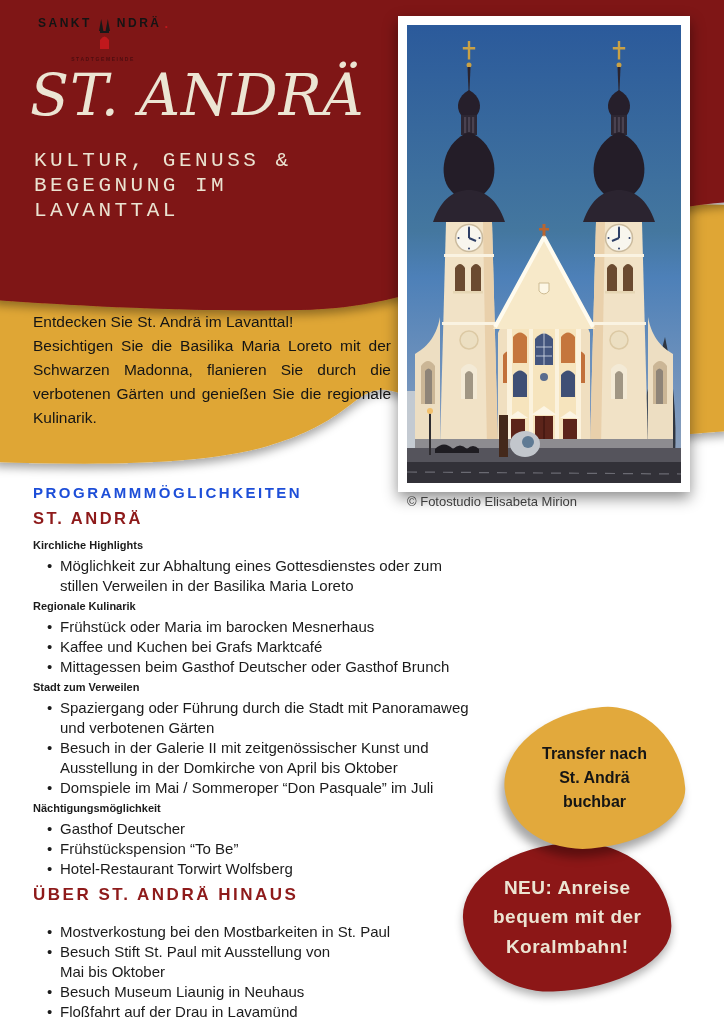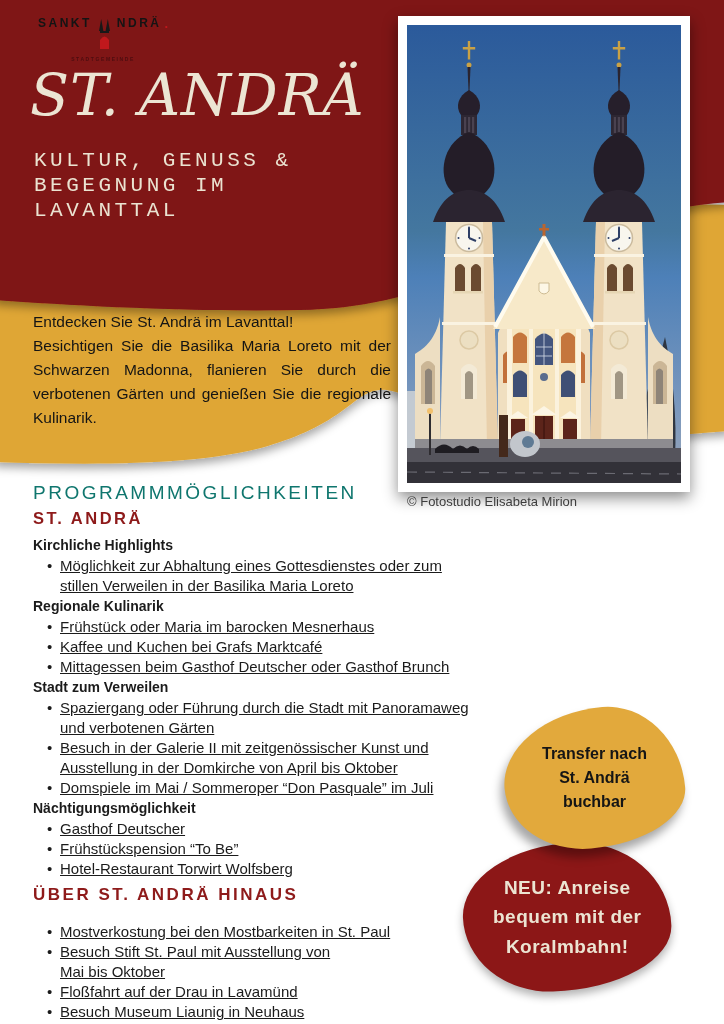--- a/index.html
+++ b/index.html
@@ -31,25 +31,25 @@
 
   
   .photo-card{position:absolute; left:398px; top:16px; width:274px; height:458px;
               background:#ffffff; padding:9px; z-index:4;
               box-shadow:0 6px 14px rgba(0,0,0,0.45);}
   .photo-card svg{display:block;}
   .credit{position:absolute; left:407px; top:494px; font-size:13px; color:#3c3c3c; z-index:4;}
 
   
   .content{position:absolute; left:33px; top:482px; width:472px; z-index:2; color:#1b1b1b;}
-  .program-title{font-size:19px; font-weight:normal; letter-spacing:2.5px; color:#0f766e; line-height:22px;}
+  .program-title{font-size:15px; font-weight:bold; letter-spacing:2.5px; color:#1d4ed8; line-height:22px;}
   .program-subtitle{font-size:16.5px; font-weight:bold; letter-spacing:2.5px; color:#8e1a1a; line-height:20px; margin-top:4px;}
   .sections{margin-top:7px;}
-  .sec-heading{font-size:14px; font-weight:bold; line-height:21px;}
-  ul.items{margin:0; padding:0 0 0 14px; list-style:none;text-decoration:underline;}
+  .sec-heading{font-size:11px; font-weight:bold; line-height:21px;}
+  ul.items{margin:0; padding:0 0 0 14px; list-style:none;}
   ul.items li{position:relative; padding-left:13px; font-size:15px; line-height:20px; white-space:pre-line;}
   ul.items li::before{content:"•"; position:absolute; left:0; top:0;}
 
   .beyond-title{margin-top:4px; font-size:17px; font-weight:600; letter-spacing:2.5px; color:#8e1a1a; line-height:24px;}
   .beyond ul.items{margin-top:15px;}
 
   
   .blob{position:absolute; display:flex; align-items:center; justify-content:center;
         text-align:center; font-weight:bold;}
   .blob-transfer{left:504px; top:708px; width:180px; height:140px; z-index:6;
@@ -290,23 +290,23 @@
 
     <div class="beyond">
       <div class="beyond-title">ÜBER ST. ANDRÄ HINAUS</div>
       <ul class="items">
 
           <li>Mostverkostung bei den Mostbarkeiten in St. Paul</li>
 
           <li>Besuch Stift St. Paul mit Ausstellung von
 Mai bis Oktober</li>
 
+          <li>Besuch Museum Liaunig in Neuhaus</li>
+
           <li>Floßfahrt auf der Drau in Lavamünd</li>
-
-          <li>Besuch Museum Liaunig in Neuhaus</li>
         </ul>
     </div>
   </div>
 
   <div class="blob blob-transfer">
     <div class="blob-text">Transfer nach
 St. Andrä
 buchbar</div>
   </div>
   <div class="blob blob-neu">

